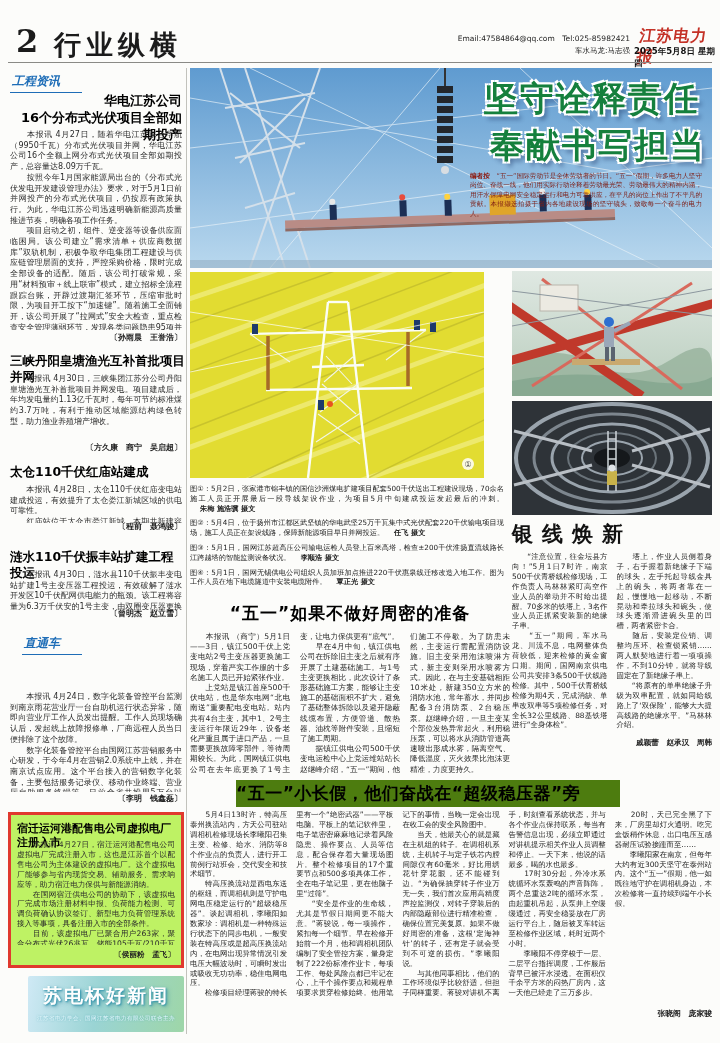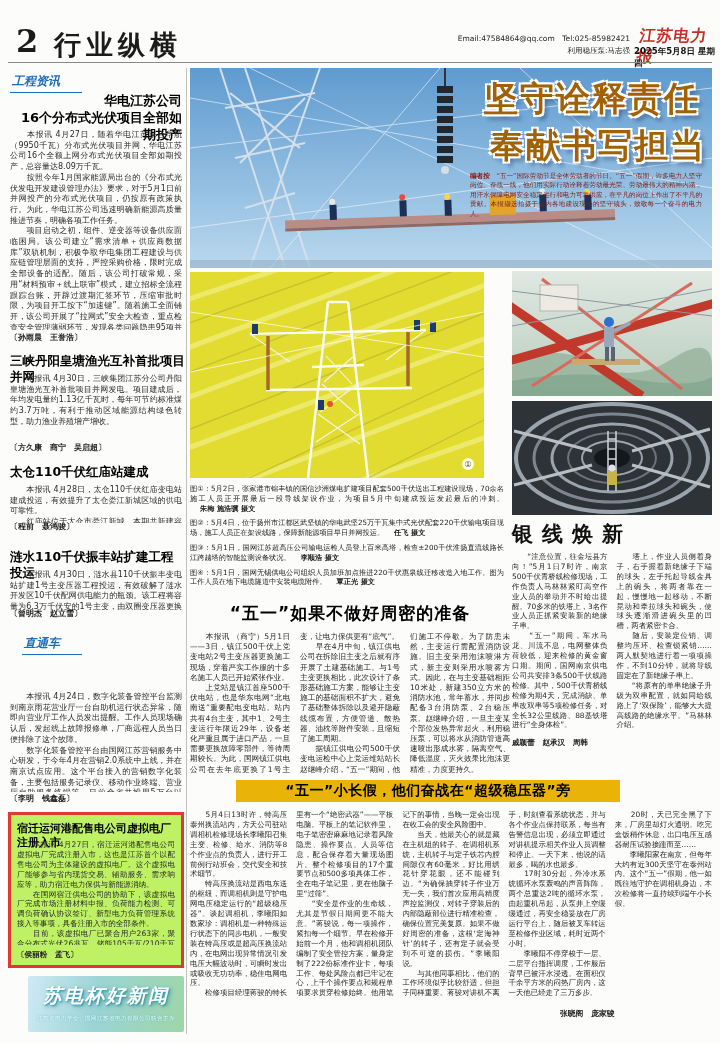--- a/index.html
+++ b/index.html
@@ -16,58 +16,58 @@
   .hrule{height:1px;background:#8a8a86;}
   .vrule{width:1px;background:#c2c2bc;}
   
   .tag{font-size:12px;font-weight:bold;font-style:italic;color:#1e6db7;
        border-bottom:1.5px solid #1e6db7;padding:0 22px 2px 2px;display:inline-block;}
   .atitle{font-weight:bold;color:#000;}
   .t2{font-size:13px;line-height:17px;text-align:right;}
   .t1{font-size:12.5px;line-height:16px;}
   .body{font-size:8px;line-height:10.7px;text-align:justify;white-space:pre-line;
         overflow:hidden;color:#2a2a2a;}
-  .byline{font-size:8px;color:#222;font-weight:bold;}
+  .byline{font-size:8px;text-align:right;color:#222;font-weight:bold;}
   .redbox{border:3px solid #e0392e;background:#bef264;}
   .banner{background:linear-gradient(100deg,#cfe9f5 0%,#9ad4d4 45%,#9ed6a8 100%);
           border-radius:2px;overflow:hidden;text-align:center;}
-  .banner .bt{font-size:19px;font-weight:bold;font-style:italic;color:#fdfefe;
+  .banner .bt{font-size:19px;font-weight:bold;color:#fdfefe;
               text-shadow:1px 1px 2px #2e93ad,2px 2px 4px rgba(40,120,140,.55);letter-spacing:2px;margin-top:7px;}
   .banner .bs{font-size:5.5px;color:#eafbff;margin-top:6px;letter-spacing:.5px;
               text-shadow:0 0 2px #49a6b8;}
   
   .hero{overflow:hidden;}
-  .headline{font-size:34px;font-weight:bold;color:#a16207;text-align:right;line-height:44px;
+  .headline{font-size:34px;font-weight:bold;color:#15803d;text-align:right;line-height:44px;
             letter-spacing:2px;font-family:"DejaVu Sans",sans-serif;
             text-shadow:-2px -2px 0 #fff,2px -2px 0 #fff,-2px 2px 0 #fff,2px 2px 0 #fff,4px 5px 4px rgba(10,30,80,.45);}
   .ednote{font-size:6.6px;line-height:9.4px;color:#7d1d15;text-align:justify;white-space:pre-line;overflow:hidden;}
   .ednote b{color:#8c1308;}
   
   .caption{font-size:7.2px;line-height:9.8px;text-align:justify;color:#222;margin-bottom:5px;}
   .credit{font-weight:bold;margin-left:10px;white-space:nowrap;}
   
   .gtitle{font-size:17px;font-weight:bold;text-align:center;letter-spacing:1px;color:#000;}
   .cols3{column-count:3;column-gap:10px;column-fill:auto;}
   .cols2{column-count:2;column-gap:9px;column-fill:auto;}
   .cols5{column-count:5;column-gap:9px;column-fill:auto;}
   .mbody{font-size:7.6px;line-height:10.2px;text-align:justify;white-space:pre-line;overflow:hidden;color:#262626;}
   .htitle{font-family:"DejaVu Serif","Liberation Serif",serif;font-size:21px;font-weight:bold;
           letter-spacing:9px;color:#111;}
-  .ititle{font-size:14px;font-weight:bold;text-align:center;color:#000;background:#eab308;letter-spacing:.5px;}
+  .ititle{font-size:17px;font-weight:bold;color:#000;background:#4d7c0f;letter-spacing:.5px;}
   svg{display:block;}
 </style>
 </head>
 <body>
 
 <div id="page">
 
   <div class="abs pagenum" style="left:16px;top:22px;">2</div>
   <div class="abs sectitle" style="left:54px;top:27px;">行业纵横</div>
   <div class="abs contact" style="left:430px;top:33px;width:200px;">Email:47584864@qq.com　Tel:025-85982421</div>
-  <div class="abs contact" style="left:430px;top:45px;width:200px;">利用稳压泵:马志强</div>
+  <div class="abs contact" style="left:430px;top:45px;width:200px;">车水马龙:马志强</div>
   <div class="abs masthead" style="left:638px;top:26px;">江苏电力报</div>
   <div class="abs dateline" style="left:634px;top:46px;">2025年5月8日 星期四</div>
   <div class="abs hrule" style="left:8px;top:62px;width:704px;"></div>
   <div class="abs vrule" style="left:186px;top:68px;height:966px;"></div>
 
   <div class="abs" style="left:10px;top:70px;"><span class="tag">工程资讯</span></div>
 
   <div class="abs atitle t2" style="left:10px;top:92px;width:172px;white-space:pre-line;">华电江苏公司
 16个分布式光伏项目全部如期投产</div>
   <div class="abs body" style="left:10px;top:130px;width:172px;height:200px;">　　本报讯 4月27日，随着华电江苏东台华航（9950千瓦）分布式光伏项目并网，华电江苏公司16个全额上网分布式光伏项目全部如期投产，总容量达8.09万千瓦。

